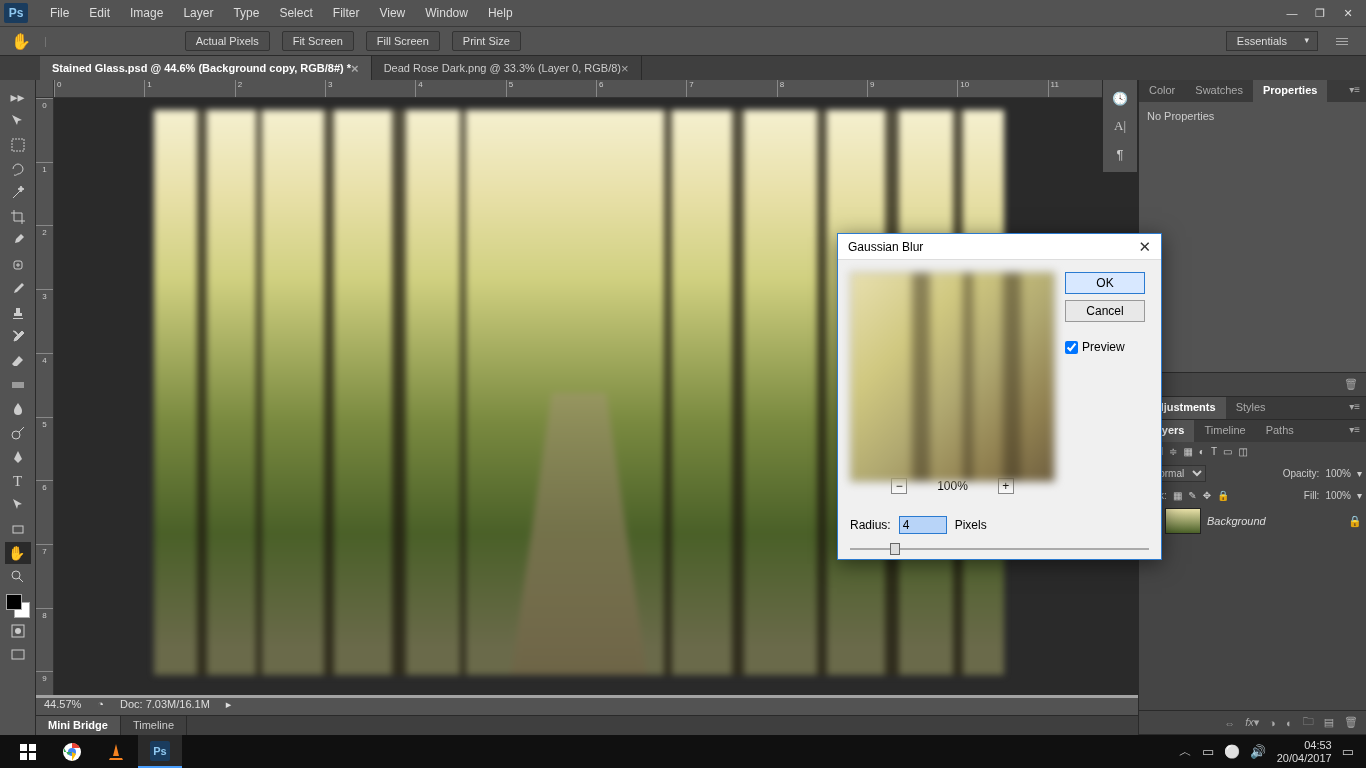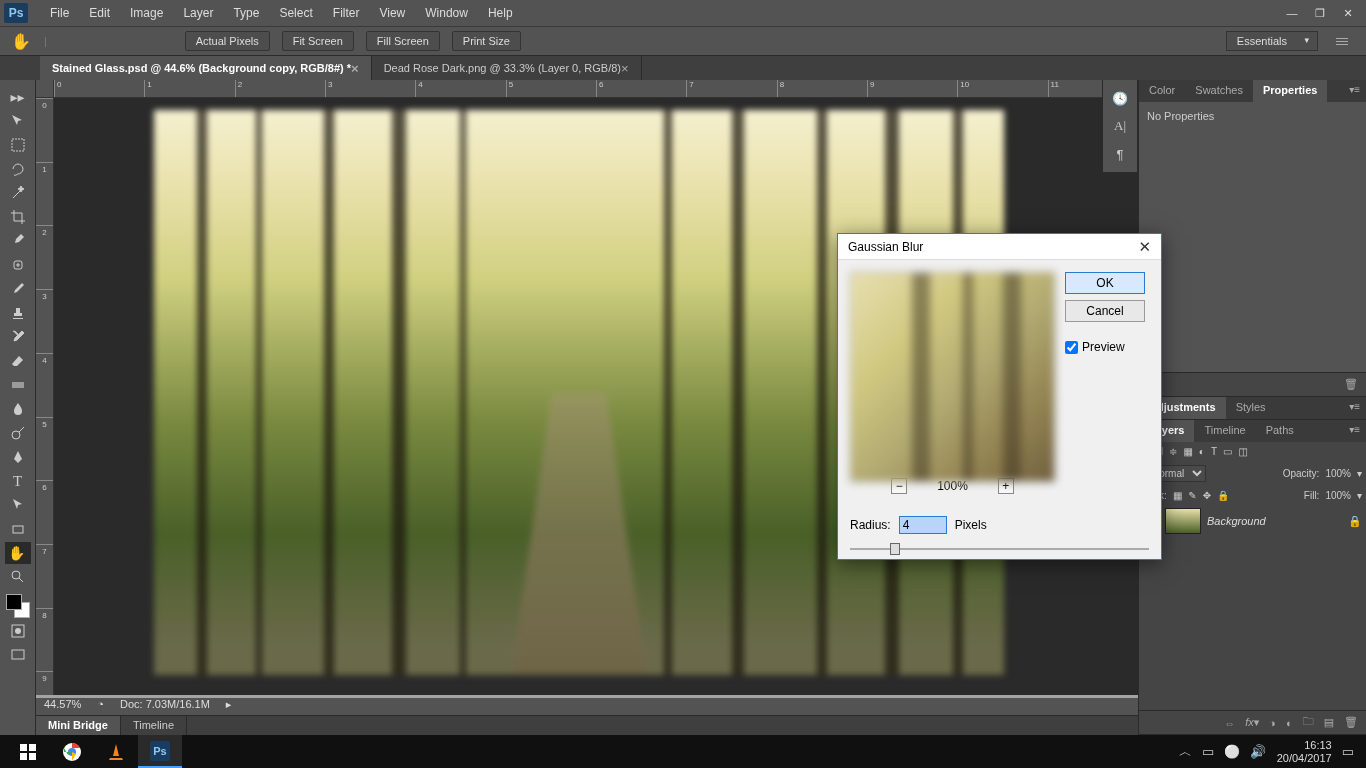--- a/index.html
+++ b/index.html
@@ -462,18 +462,18 @@
   </div>
   <div class="tbtn active">
     <div style="width:20px;height:20px;background:#1a3c5e;color:#8fc8f0;font-weight:bold;font-size:11px;display:flex;align-items:center;justify-content:center;border-radius:2px;">Ps</div>
   </div>
   <div class="tray">
     <span class="tray-icon">︿</span>
     <span class="tray-icon">▭</span>
     <span class="tray-icon">⚪</span>
     <span class="tray-icon">🔊</span>
     <div class="clock">
-      <div>16:13</div>
+      <div>04:53</div>
       <div>20/04/2017</div>
     </div>
     <span class="tray-icon">▭</span>
   </div>
 </div>
 
 </body></html>

